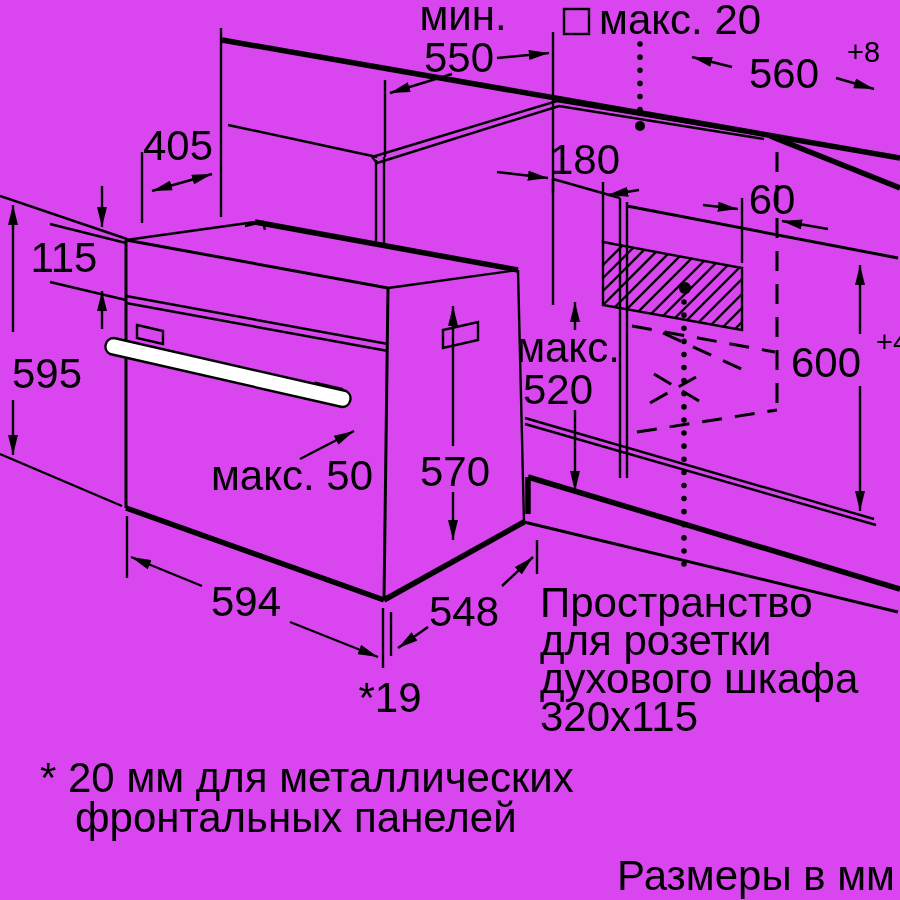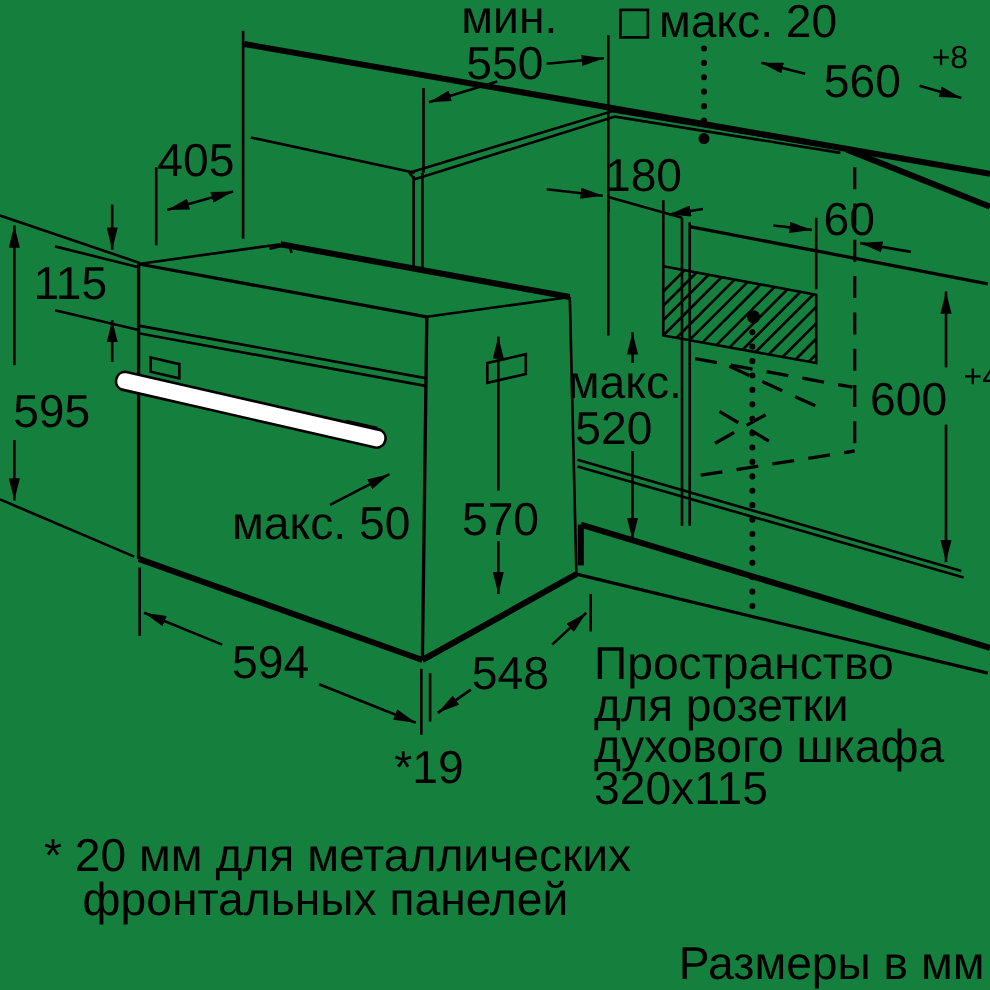--- a/index.html
+++ b/index.html
@@ -1,16 +1,16 @@
 <!DOCTYPE html>
 <html><head>
 <meta charset="utf-8">
 <style>
   html,body{margin:0;padding:0;background:#ffffff;}
-  .stage{position:relative;width:900px;height:900px;background:#15803d;overflow:hidden;
+  .stage{position:relative;width:900px;height:900px;background:#d946ef;overflow:hidden;
          font-family:"Liberation Sans", sans-serif;}
   svg{display:block}
   svg line, svg path, svg polyline, svg polygon, svg rect, svg circle{stroke:#000;fill:none;}
   svg text{fill:#000;stroke:none;font-family:"Liberation Sans", sans-serif;}
   .dim{font-size:42px;}
   .sup{font-size:29px;}
   .note{font-size:42px;}
   .thick{stroke-width:5.5px;}
   .med{stroke-width:3px;}
   .thin{stroke-width:2.4px;}

